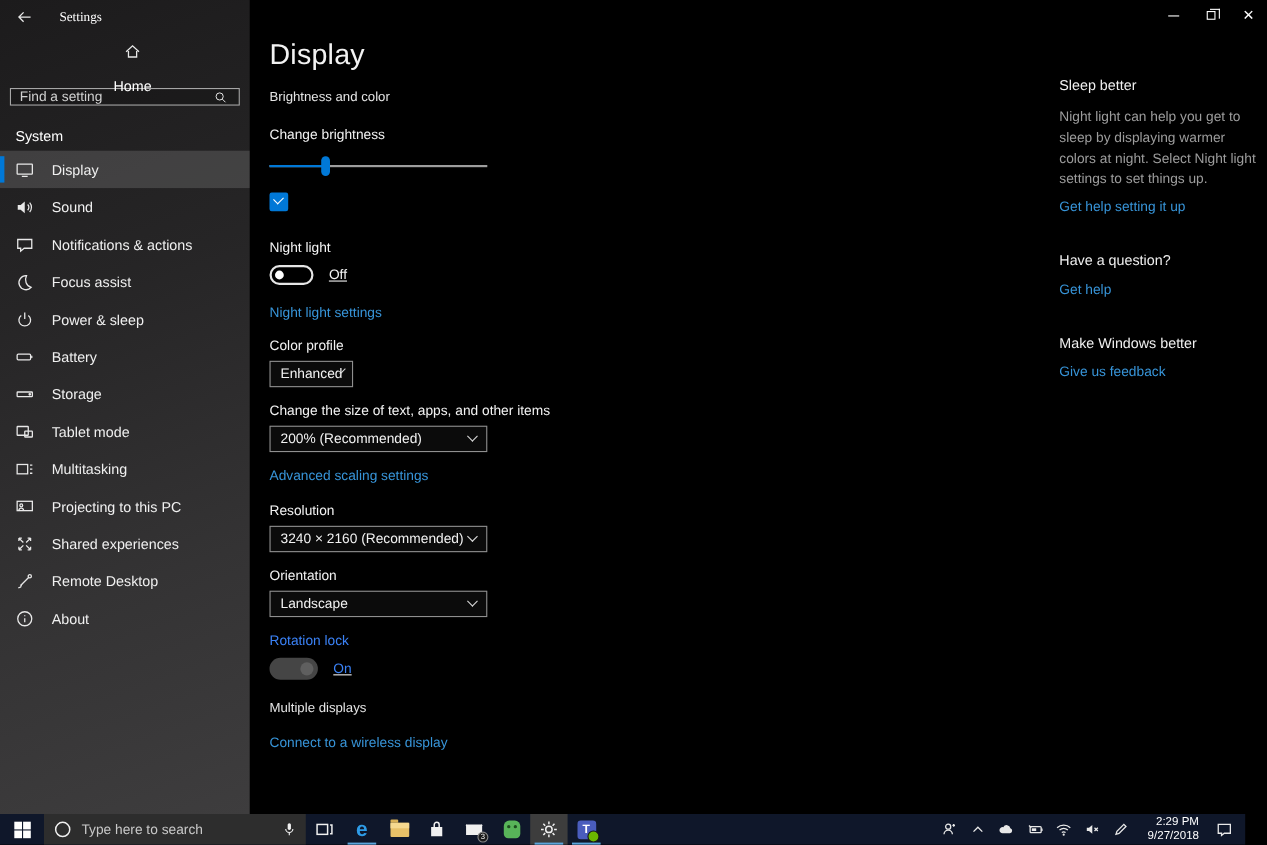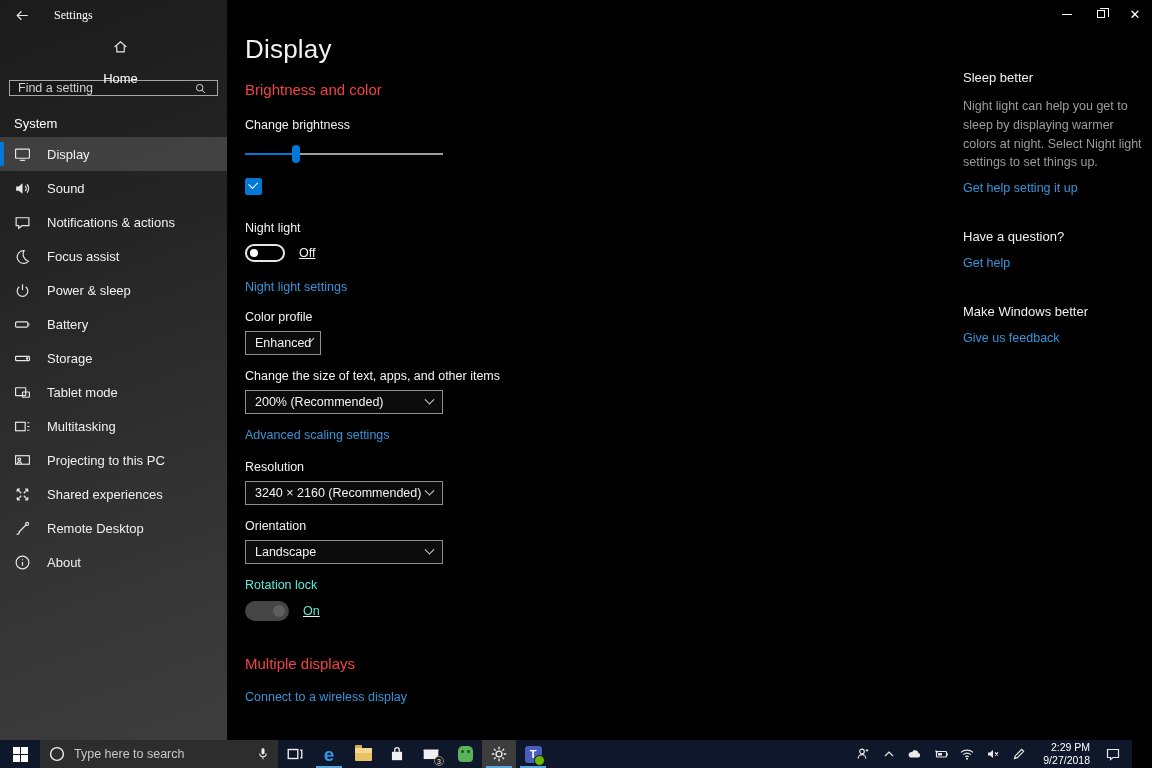--- a/index.html
+++ b/index.html
@@ -37,23 +37,23 @@
   .wc { width:34px; height:28px; display:flex; align-items:center; justify-content:center; }
   .wc-min i { display:block; width:10px; height:1px; background:#fff; }
   .wc-restore i { display:block; width:8px; height:8px; border:1px solid #fff; position:relative; background:#000; }
   .wc-restore i::before { content:""; position:absolute; left:2px; top:-3px; width:8px; height:8px; border:1px solid #fff;
     border-left:none; border-bottom:none; }
   .wc-close { font-size:13px; color:#fff; }
 
   
   .main { position:absolute; left:245px; top:34px; width:710px; font-size:12.5px; color:#f2f2f2; }
   .page-title { font-size:26px; font-weight:300; letter-spacing:0.2px; margin-bottom:16px; }
-  .h2 { font-size:15px; font-weight:400; color:#ef4444; }
+  .h2 { font-size:12px; font-weight:400; color:#e5e5e5; }
   .lbl { font-size:12.5px; color:#f2f2f2; }
-  .lbl-disabled { color:#5eead4; }
+  .lbl-disabled { color:#3b82f6; }
   .link { color:#3794d8; font-size:12.5px; cursor:pointer; width:max-content; }
 
   .slider { position:relative; width:198px; height:20px; margin:12px 0 14px 0; }
   .slider .track { position:absolute; left:0; right:0; top:9px; height:2px; background:#9d9d9d; }
   .slider .fill { position:absolute; left:0; top:9px; height:2px; width:26%; background:#0078d7; }
   .slider .thumb { position:absolute; left:47px; top:1px; width:8px; height:18px; border-radius:4px; background:#0078d7; }
 
   .check-row { display:flex; align-items:center; gap:9px; margin-bottom:26px; }
   .checkbox { width:17px; height:17px; background:#0078d7; border-radius:2px; position:relative; }
   .checkbox::after { content:""; position:absolute; left:4px; top:3px; width:7px; height:4.5px;
@@ -306,21 +306,21 @@
         <span>Landscape</span>
         <span class="chev"></span>
       </div>
 
       <div class="lbl lbl-disabled" style="margin-top:2px">Rotation lock</div>
       <div class="toggle-row">
         <span class="toggle-dis"></span>
         <span class="lbl lbl-disabled">On</span>
       </div>
 
-      <h2 class="h2" style="margin-top:34px;margin-bottom:18px">Multiple displays</h2>
+      <h2 class="h2" style="margin-top:18px;margin-bottom:18px">Multiple displays</h2>
 
       <div class="link">Connect to a wireless display</div>
 
     </main>
 
     <aside class="help">
       <h3>Sleep better</h3>
       <p>Night light can help you get to sleep by displaying warmer colors at night. Select Night light settings to set things up.</p>
       <div class="link">Get help setting it up</div>
       <h3>Have a question?</h3>

